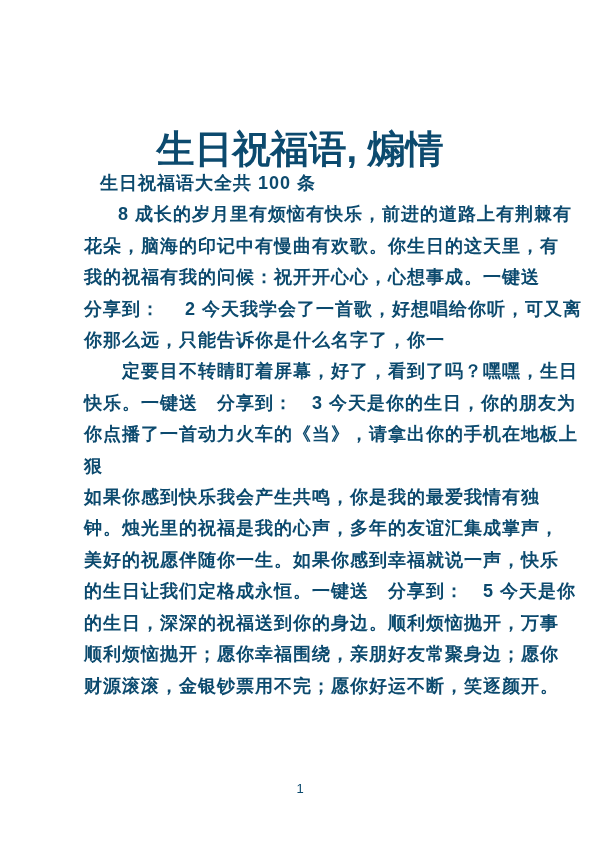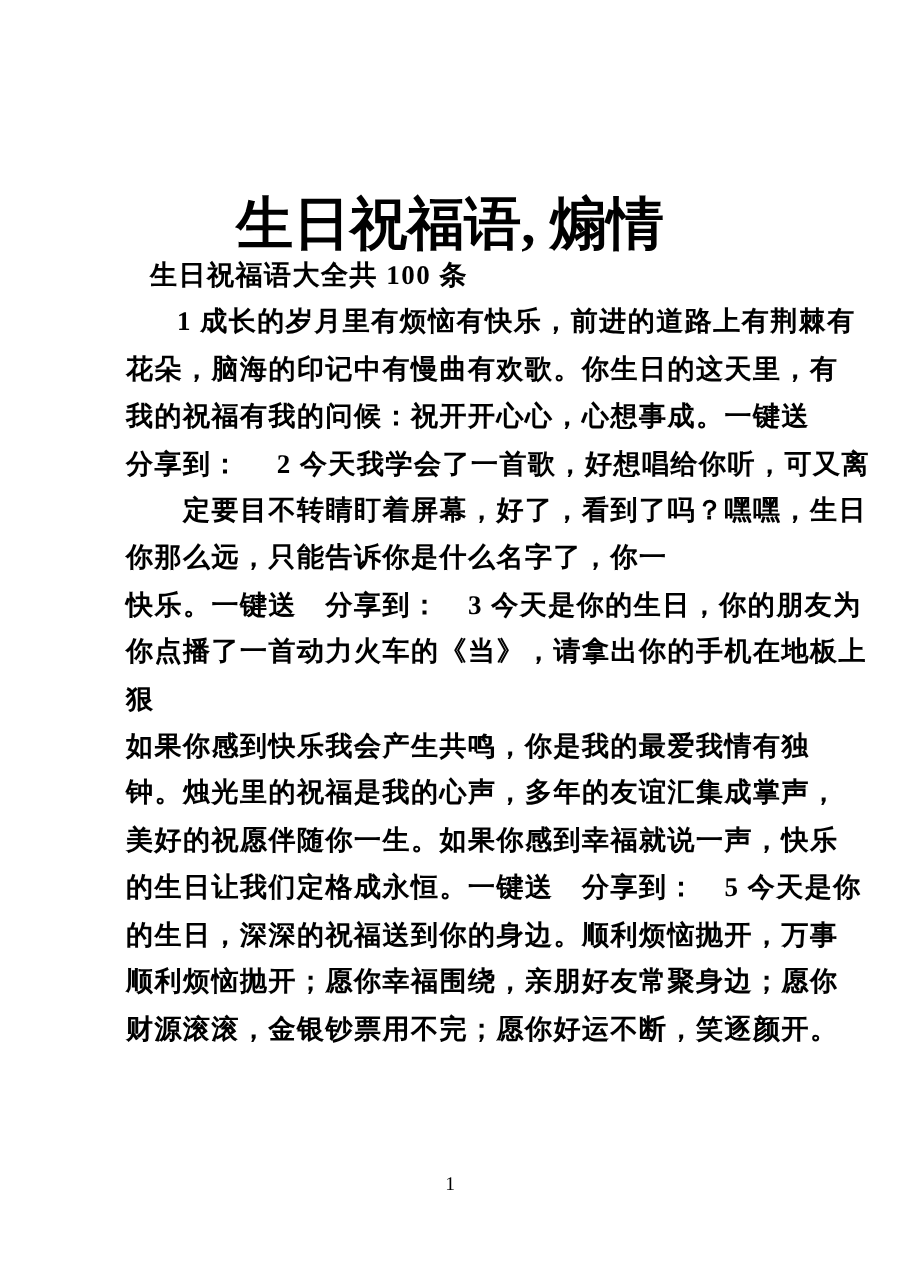--- a/index.html
+++ b/index.html
@@ -6,22 +6,22 @@
     margin: 0;
     padding: 0;
     background: #ffffff;
   }
   .page {
     position: relative;
     width: 600px;
     height: 848px;
     background: #ffffff;
     overflow: hidden;
-    font-family: Liberation Serif, serif;
-    color: #000000;
+    font-family: Liberation Sans, sans-serif;
+    color: #0c4a6e;
   }
   .doc-title {
     position: absolute;
     top: 99px;
     left: 0;
     width: 600px;
     text-align: center;
     font-size: 38px;
     font-weight: bold;
     letter-spacing: 0px;
@@ -56,26 +56,26 @@
 </style>
 </head>
 <body>
 
 <div class="page">
   <h1 class="doc-title">生日祝福语, 煽情</h1>
 
   <div class="text-block">
     <div class="doc-subtitle">生日祝福语大全共 100 条</div>
     <div>
-        <div class="line" style="padding-left: 34px;">1 成长的岁月里有烦恼有快乐，前进的道路上有荆棘有</div>
+        <div class="line" style="padding-left: 34px;">8 成长的岁月里有烦恼有快乐，前进的道路上有荆棘有</div>
         <div class="line" style="padding-left: 0px;">花朵，脑海的印记中有慢曲有欢歌。你生日的这天里，有</div>
         <div class="line" style="padding-left: 0px;">我的祝福有我的问候：祝开开心心，心想事成。一键送</div>
         <div class="line" style="padding-left: 0px;">分享到：　 2 今天我学会了一首歌，好想唱给你听，可又离</div>
+        <div class="line" style="padding-left: 0px;">你那么远，只能告诉你是什么名字了，你一</div>
         <div class="line" style="padding-left: 38px;">定要目不转睛盯着屏幕，好了，看到了吗？嘿嘿，生日</div>
-        <div class="line" style="padding-left: 0px;">你那么远，只能告诉你是什么名字了，你一</div>
         <div class="line" style="padding-left: 0px;">快乐。一键送　分享到：　3 今天是你的生日，你的朋友为</div>
         <div class="line" style="padding-left: 0px;">你点播了一首动力火车的《当》，请拿出你的手机在地板上</div>
         <div class="line" style="padding-left: 0px;">狠</div>
         <div class="line" style="padding-left: 0px;">如果你感到快乐我会产生共鸣，你是我的最爱我情有独</div>
         <div class="line" style="padding-left: 0px;">钟。烛光里的祝福是我的心声，多年的友谊汇集成掌声，</div>
         <div class="line" style="padding-left: 0px; text-align: center;">美好的祝愿伴随你一生。如果你感到幸福就说一声，快乐</div>
         <div class="line" style="padding-left: 0px;">的生日让我们定格成永恒。一键送　分享到：　5 今天是你</div>
         <div class="line" style="padding-left: 0px;">的生日，深深的祝福送到你的身边。顺利烦恼抛开，万事</div>
         <div class="line" style="padding-left: 0px; text-align: right;">顺利烦恼抛开；愿你幸福围绕，亲朋好友常聚身边；愿你</div>
         <div class="line" style="padding-left: 0px;">财源滚滚，金银钞票用不完；愿你好运不断，笑逐颜开。</div>

